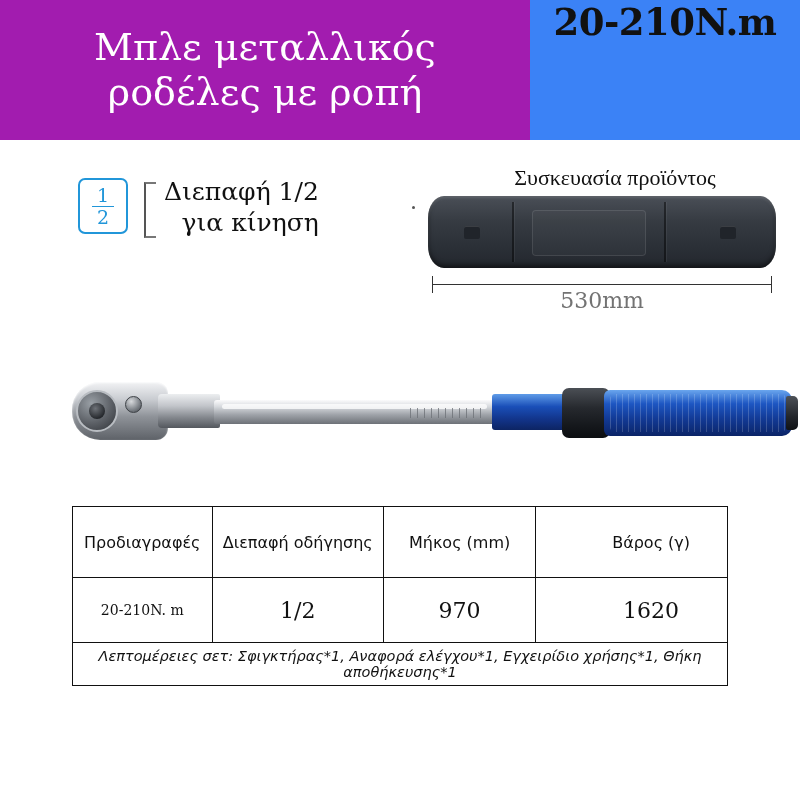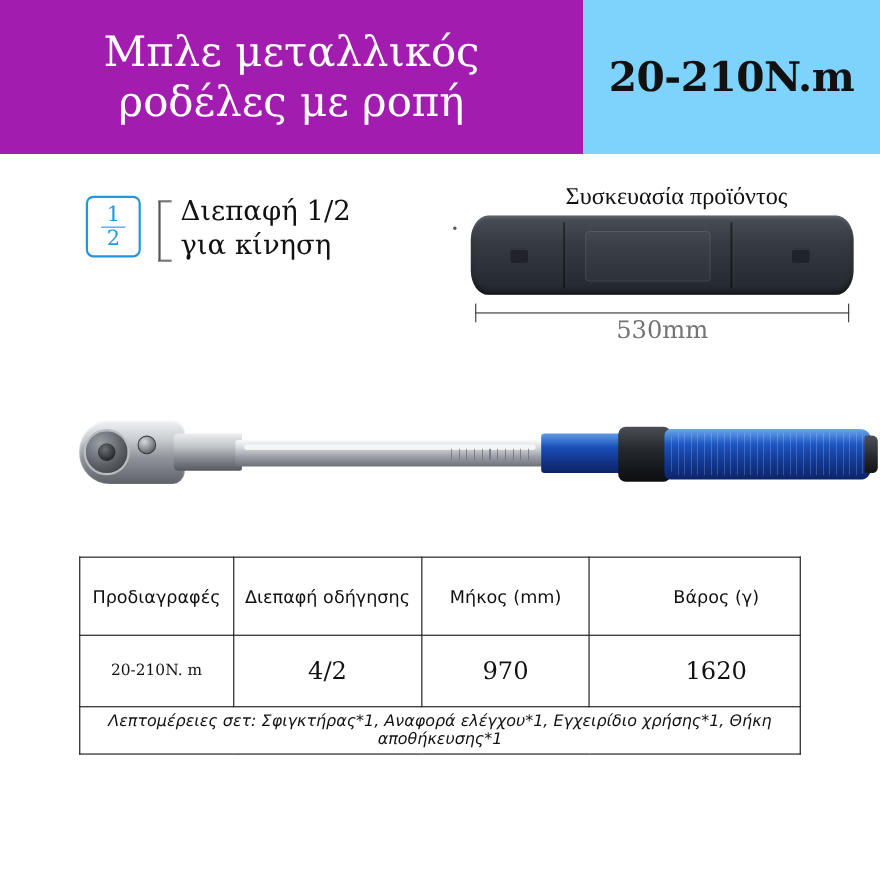--- a/index.html
+++ b/index.html
@@ -38,23 +38,22 @@
     color: #ffffff;
     font-size: 38px;
     line-height: 1.18;
     text-align: center;
     font-family: "DejaVu Serif", serif;
     font-weight: 400;
     letter-spacing: 0px;
   }
   .header-right {
     flex: 1;
-    background: #7dd3fc;
+    background: #3b82f6;
     display: flex;
-    align-items: center;
     justify-content: center;
   }
   .header-torque {
     font-family: "DejaVu Serif", serif;
     font-size: 37px;
     font-weight: 700;
     color: #111;
     letter-spacing: -0.5px;
   }
 
@@ -102,21 +101,21 @@
     margin-left: 8px;
     margin-top: -2px;
     font-family: "DejaVu Serif", serif;
     font-size: 25px;
     line-height: 1.25;
     color: #111;
     white-space: nowrap;
   }
   .drive-text .line2 {
     display: block;
-    text-align: left;
+    text-align: right;
   }
 
   
   .dot-artifact {
     position: absolute;
     top: 206px;
     left: 412px;
     width: 3px;
     height: 3px;
     background: #555;
@@ -457,21 +456,21 @@
 <table class="spec-table">
   <tbody>
       <tr class="row-head">
     <td class="col1 first">Προδιαγραφές</td>
     <td class="col2">Διεπαφή οδήγησης</td>
     <td class="col3">Μήκος (mm)</td>
     <td class="col4">Βάρος (γ)</td>
   </tr>
   <tr class="row-val">
     <td class="col1 first">20-210N. m</td>
-    <td class="col2">4/2</td>
+    <td class="col2">1/2</td>
     <td class="col3">970</td>
     <td class="col4">1620</td>
   </tr>
   <tr class="row-note">
     <td colspan="4">Λεπτομέρειες σετ: Σφιγκτήρας*1, Αναφορά ελέγχου*1, Εγχειρίδιο χρήσης*1, Θήκη αποθήκευσης*1</td>
   </tr>
 </tbody>
   </table>
 
 </body></html>

